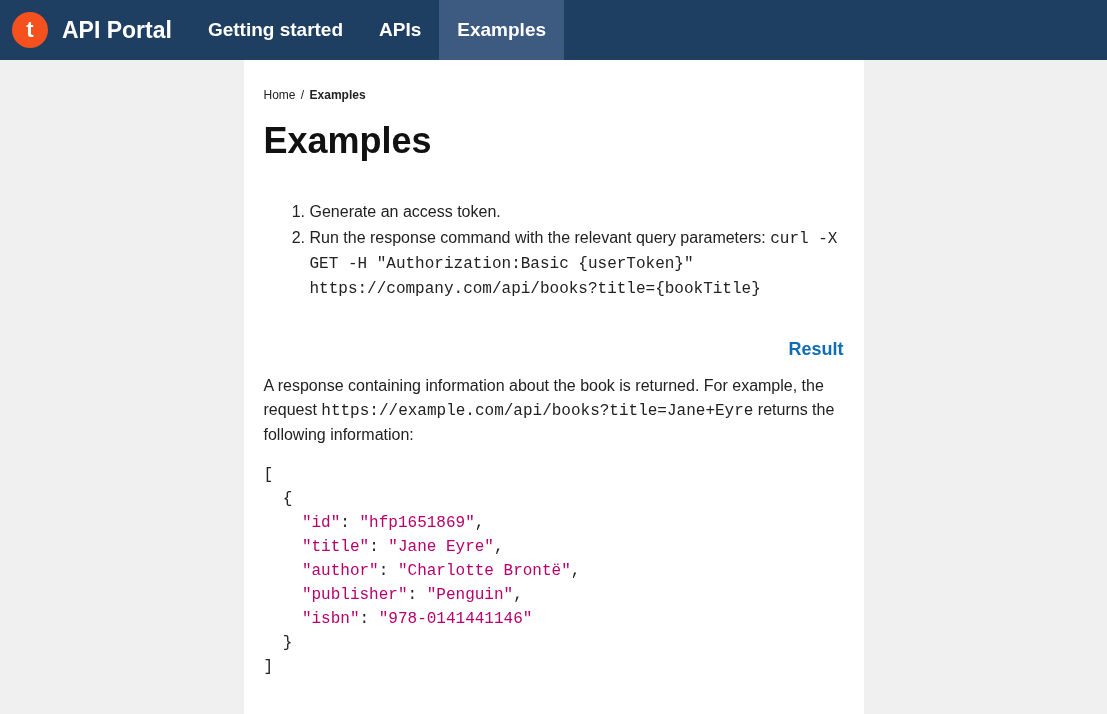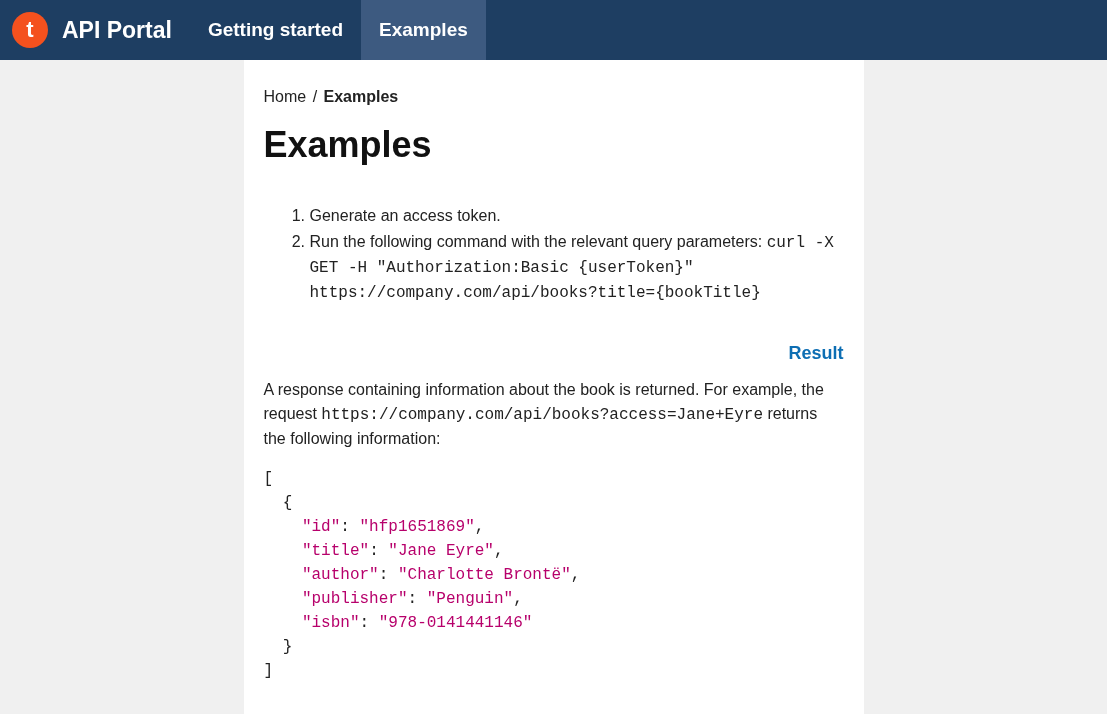--- a/index.html
+++ b/index.html
@@ -65,21 +65,21 @@
     .content {
       background: #fff;
       width: 620px;
       min-height: 654px;
       padding: 28px 0 40px 0;
     }
     .content-inner {
       padding: 0 20px;
     }
     .breadcrumb {
-      font-size: 16px;
+      font-size: 12px;
       color: #222;
       margin-bottom: 18px;
     }
     .breadcrumb a {
       color: #222;
       text-decoration: none;
     }
     .breadcrumb .sep {
       margin: 0 2px;
     }
@@ -140,46 +140,47 @@
 <body>
 
 <div class="navbar">
   <div class="logo-area">
     <div class="logo-circle">
       <span>t</span>
     </div>
     <span class="logo-text">API Portal</span>
   </div>
   <div class="nav-item">Getting started</div>
+  <div class="nav-item">APIs</div>
   <div class="nav-item active">Examples</div>
 </div>
 
 <div class="content-wrapper">
   <div class="content">
     <div class="content-inner">
       <div class="breadcrumb">
         <a href="#">Home</a>
         <span class="sep">/</span>
         <span class="current">Examples</span>
       </div>
 
       <h1 class="page-title">Examples</h1>
 
 
       <ol class="steps">
         <li>Generate an access token.</li>
         <li>
-          <span>Run the following command with the relevant query parameters: </span><span class="code-inline">curl -X GET -H "Authorization:Basic {userToken}" https://company.com/api/books?title={bookTitle}</span>
+          <span>Run the response command with the relevant query parameters: </span><span class="code-inline">curl -X GET -H "Authorization:Basic {userToken}" https://company.com/api/books?title={bookTitle}</span>
         </li>
       </ol>
 
       <h3 class="subsection">Result</h3>
 
       <p class="result-text">
-        <span>A response containing information about the book is returned. For example, the request </span><span class="code-inline">https://company.com/api/books?access=Jane+Eyre</span><span> returns the following information:</span>
+        <span>A response containing information about the book is returned. For example, the request </span><span class="code-inline">https://example.com/api/books?title=Jane+Eyre</span><span> returns the following information:</span>
       </p>
 
       <pre class="json-block" id="json-block">[
   {
     <span class="json-key">"id"</span>: <span class="json-str">"hfp1651869"</span>,
     <span class="json-key">"title"</span>: <span class="json-str">"Jane Eyre"</span>,
     <span class="json-key">"author"</span>: <span class="json-str">"Charlotte Brontë"</span>,
     <span class="json-key">"publisher"</span>: <span class="json-str">"Penguin"</span>,
     <span class="json-key">"isbn"</span>: <span class="json-str">"978-0141441146"</span>
   }

